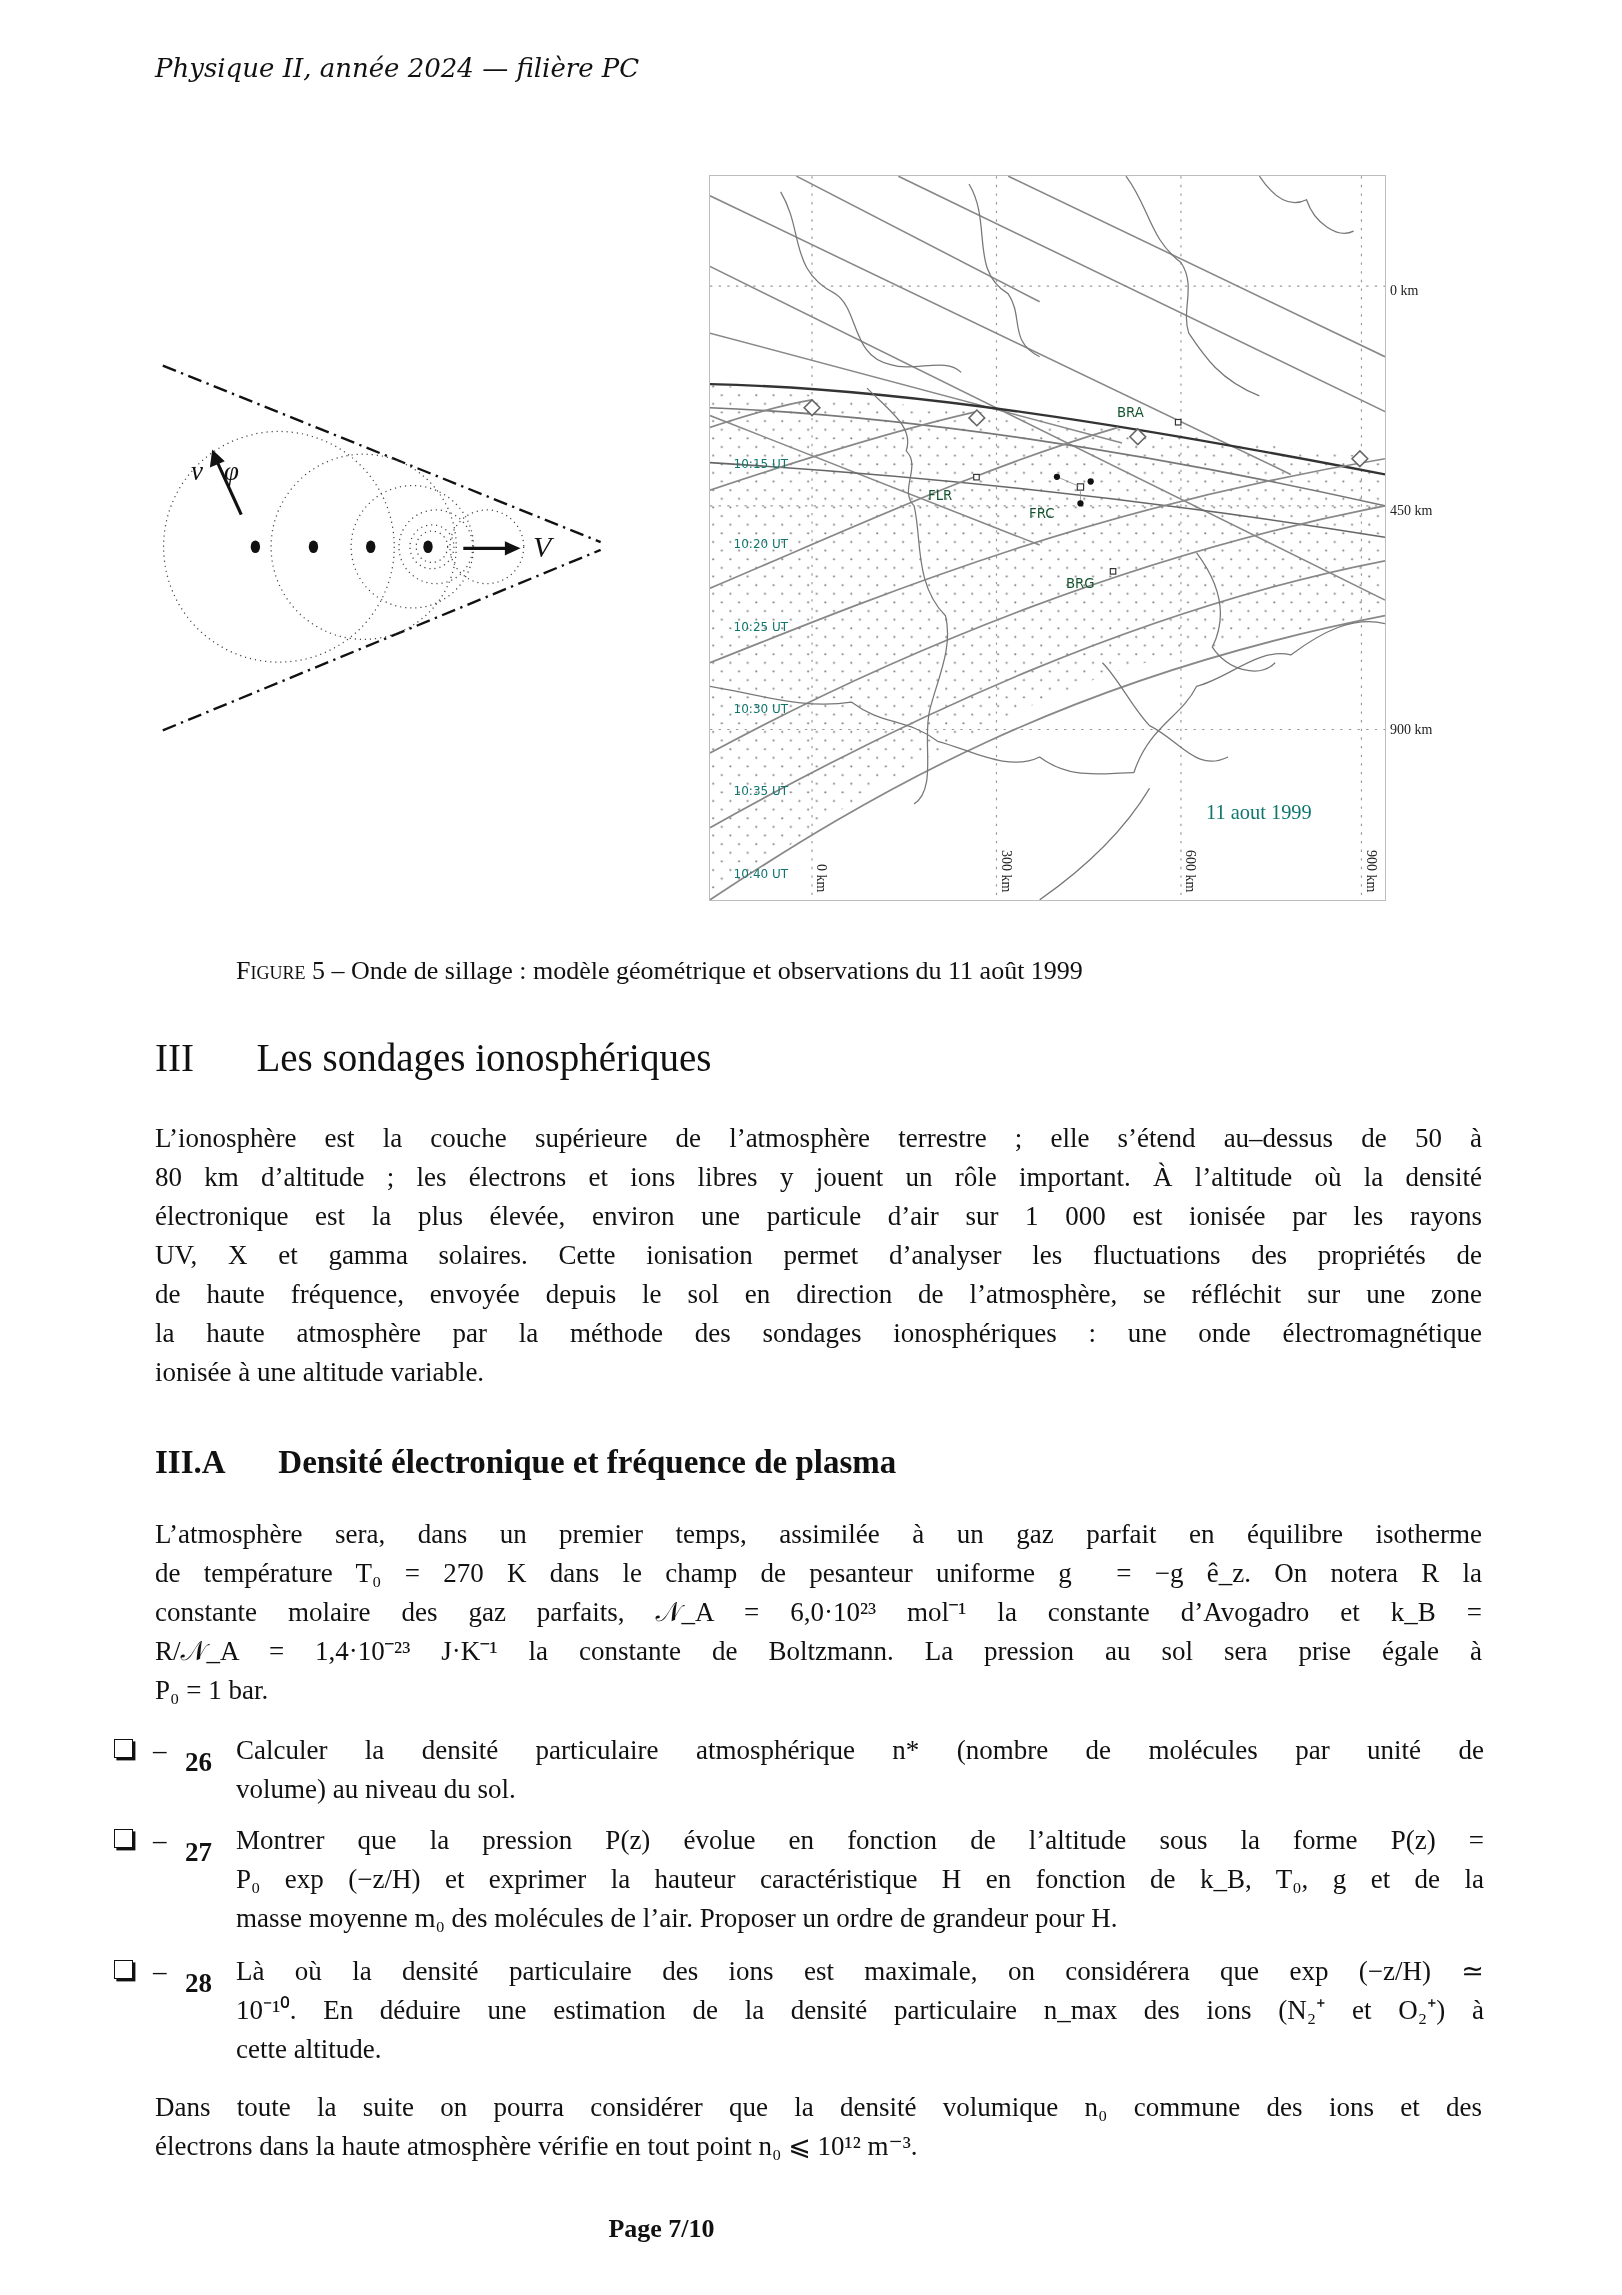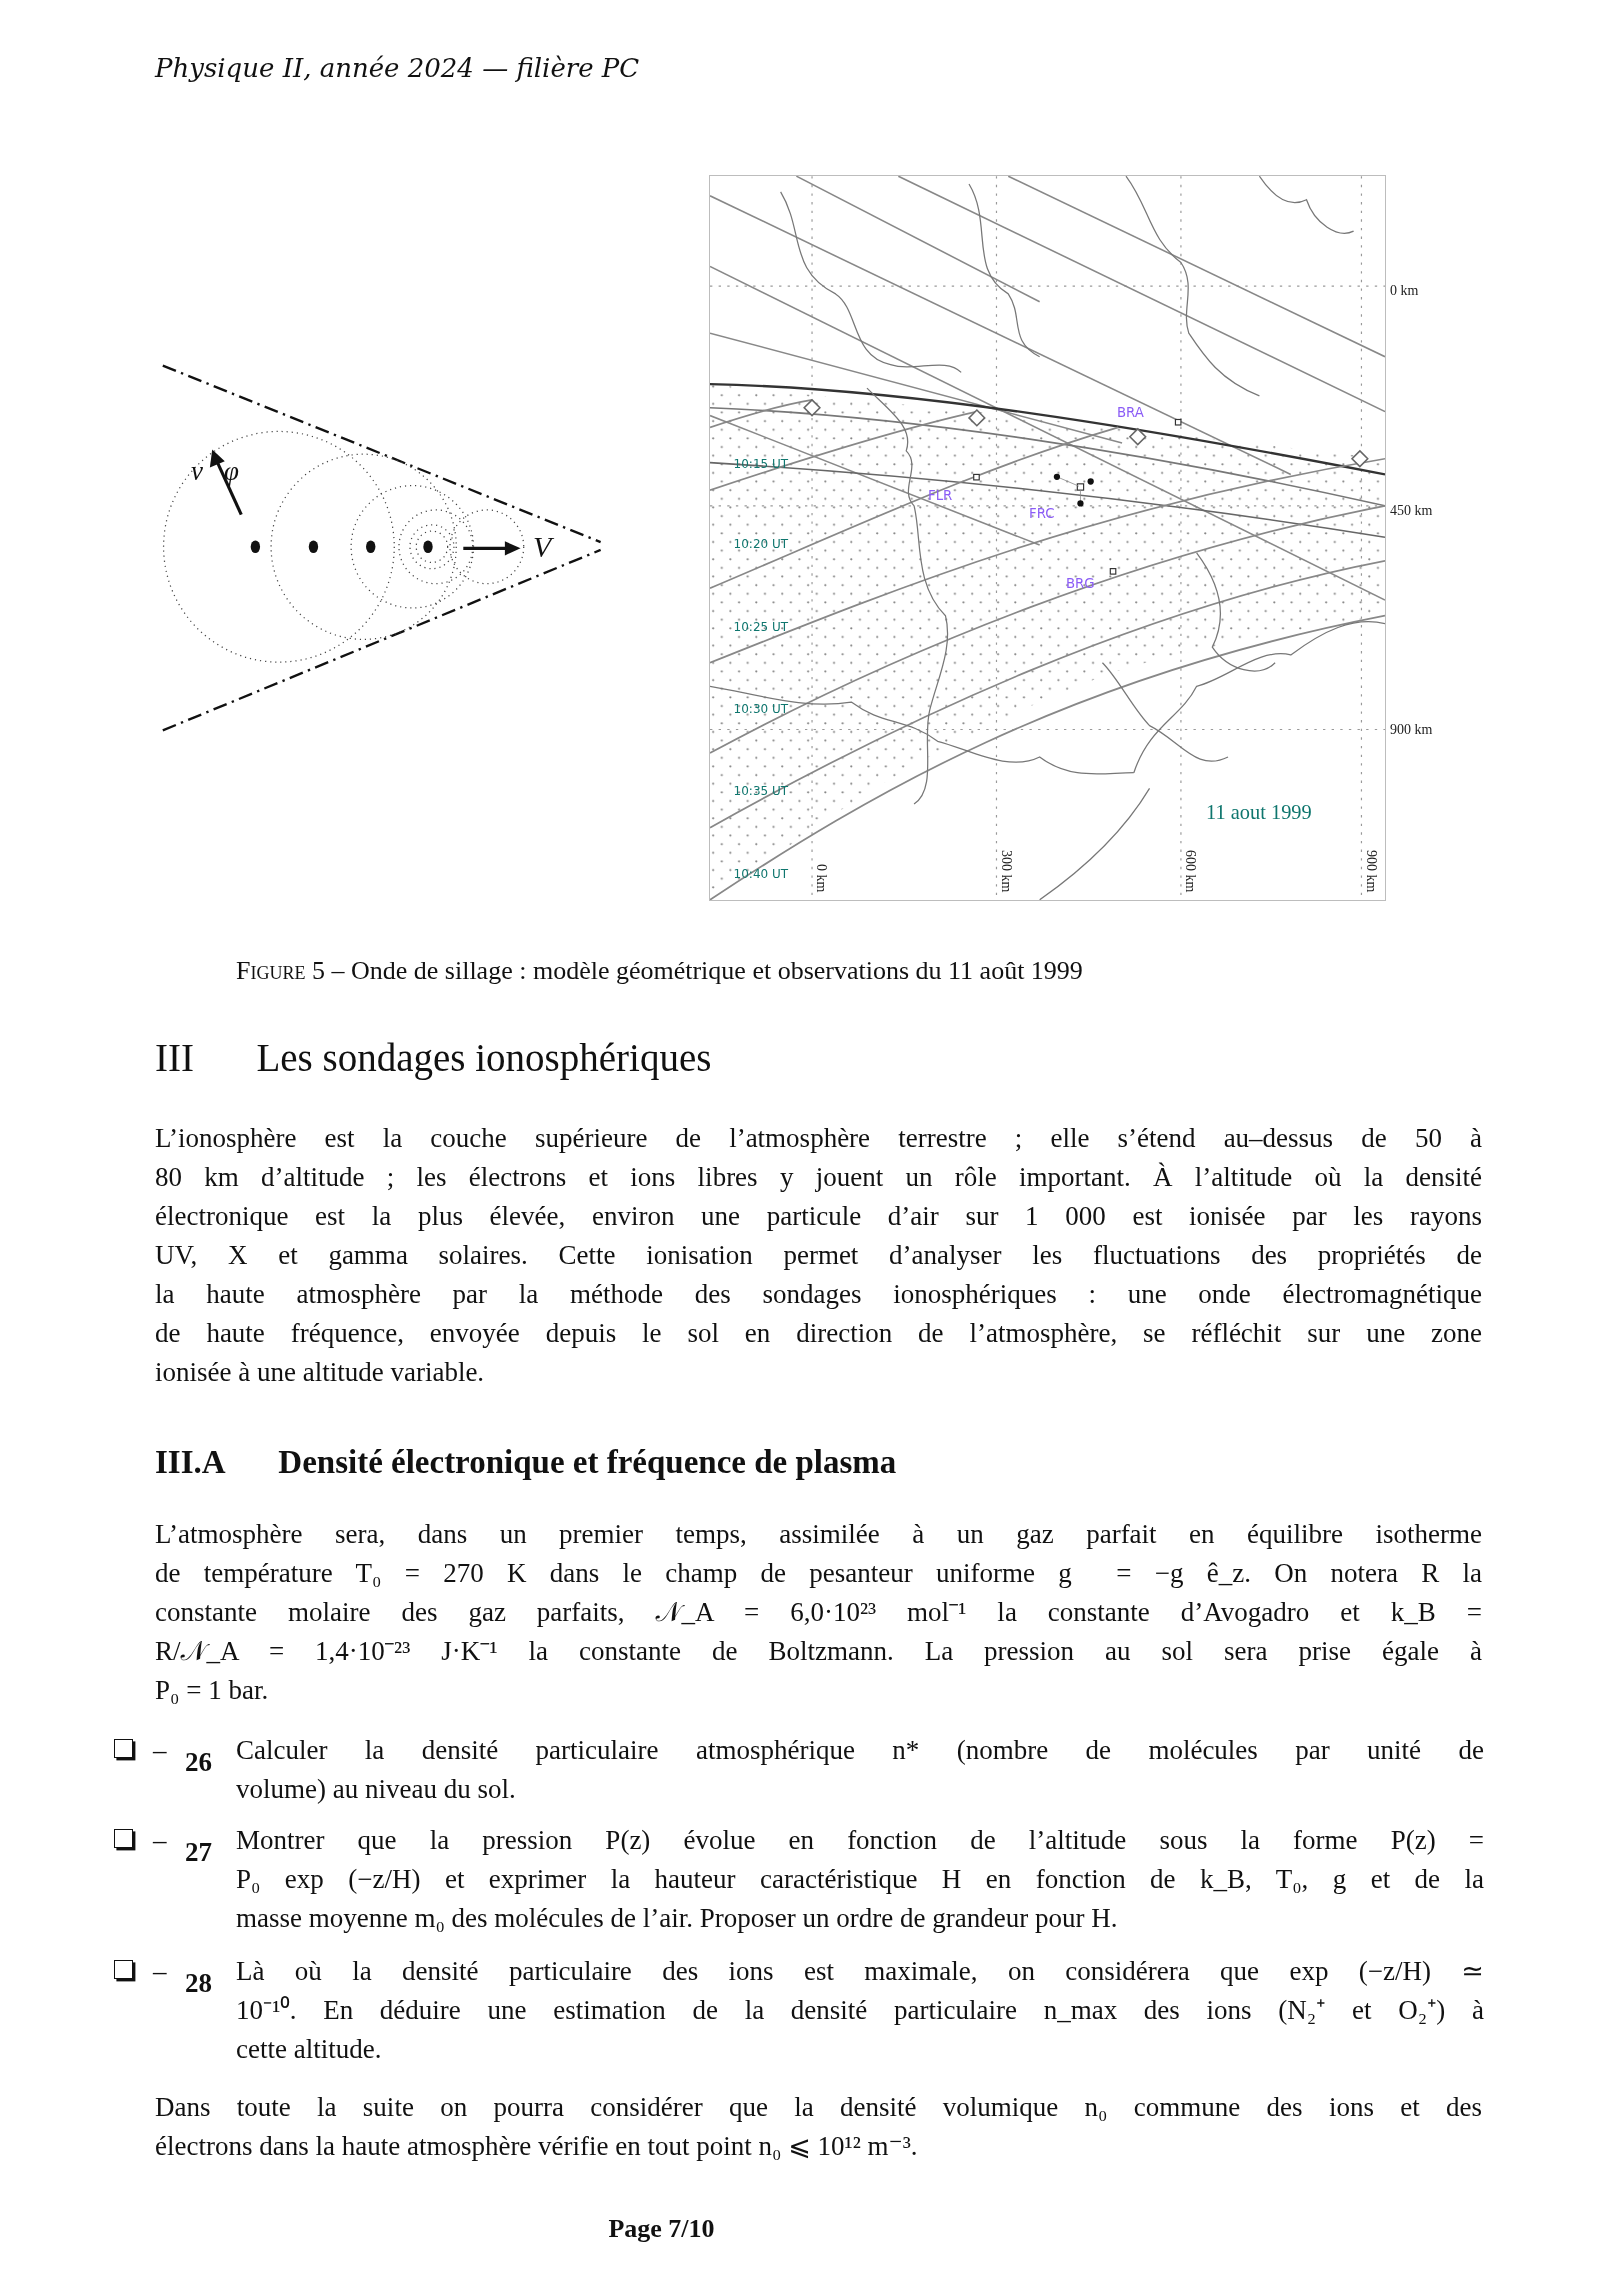--- a/index.html
+++ b/index.html
@@ -6,21 +6,21 @@
   body { width:1623px; height:2295px; position:relative; overflow:hidden;
          font-family:"DejaVu Serif","Liberation Serif",serif; color:#111; }
   #running-header { position:absolute; left:155px; top:53px; font-size:26px; font-style:italic; }
 
   
   #figure { position:absolute; left:153px; top:169px; width:1327px; height:738px; }
   #wake-diagram { position:absolute; left:0; top:173px; width:550px; height:408px; }
   #map-panel { position:absolute; left:556px; top:6.3px; width:942px; height:730px; }
   #map-frame { position:absolute; left:0; top:0; width:675px; height:724px; border:1.6px solid #bdbdbd; background:#fff; overflow:hidden; }
   .time-label { position:absolute; font-family:"DejaVu Sans","Liberation Sans",sans-serif; font-size:12px; color:#0f766e; }
-  .station { position:absolute; font-family:"DejaVu Sans","Liberation Sans",sans-serif; font-size:13.3px; color:#8b5cf6; }
+  .station { position:absolute; font-family:"DejaVu Sans","Liberation Sans",sans-serif; font-size:13.3px; color:#14532d; }
   .km-right { position:absolute; font-size:14px; color:#222; font-family:"Liberation Serif",serif; }
   .km-bottom { position:absolute; font-size:14px; color:#222; font-family:"Liberation Serif",serif; transform:rotate(90deg); transform-origin:left top; white-space:nowrap; }
   #date-label { position:absolute; left:496px; top:625px; font-size:20.4px; font-family:"Liberation Serif",serif; color:#0f766e; }
 
   #caption { position:absolute; left:236px; top:956px; font-size:26px; font-family:"Liberation Serif",serif; }
   #caption .sc { font-variant:small-caps; }
 
   .section-title { position:absolute; font-family:"Liberation Serif",serif; font-size:39px; }
   .subsection-title { position:absolute; font-family:"Liberation Serif",serif; font-size:33px; font-weight:bold; }
 
@@ -187,22 +187,22 @@
   <span>III</span>
   <span style="display:inline-block;width:43px;"></span>
   <span>Les sondages ionosphériques</span>
 </div>
 
 <div class="para" style="top:1119px;">
   <span class="line">L’ionosphère est la couche supérieure de l’atmosphère terrestre ; elle s’étend au–dessus de 50 à</span>
   <span class="line">80 km d’altitude ; les électrons et ions libres y jouent un rôle important. À l’altitude où la densité</span>
   <span class="line">électronique est la plus élevée, environ une particule d’air sur 1 000 est ionisée par les rayons</span>
   <span class="line">UV, X et gamma solaires. Cette ionisation permet d’analyser les fluctuations des propriétés de</span>
+  <span class="line">de haute fréquence, envoyée depuis le sol en direction de l’atmosphère, se réfléchit sur une zone</span>
   <span class="line">la haute atmosphère par la méthode des sondages ionosphériques : une onde électromagnétique</span>
-  <span class="line">de haute fréquence, envoyée depuis le sol en direction de l’atmosphère, se réfléchit sur une zone</span>
   <span class="line last">ionisée à une altitude variable.</span>
 </div>
 
 <div class="subsection-title" style="left:155px;top:1444px;">
   <span>III.A</span>
   <span style="display:inline-block;width:38px;"></span>
   <span>Densité électronique et fréquence de plasma</span>
 </div>
 
 <div class="para" style="top:1515px;">

